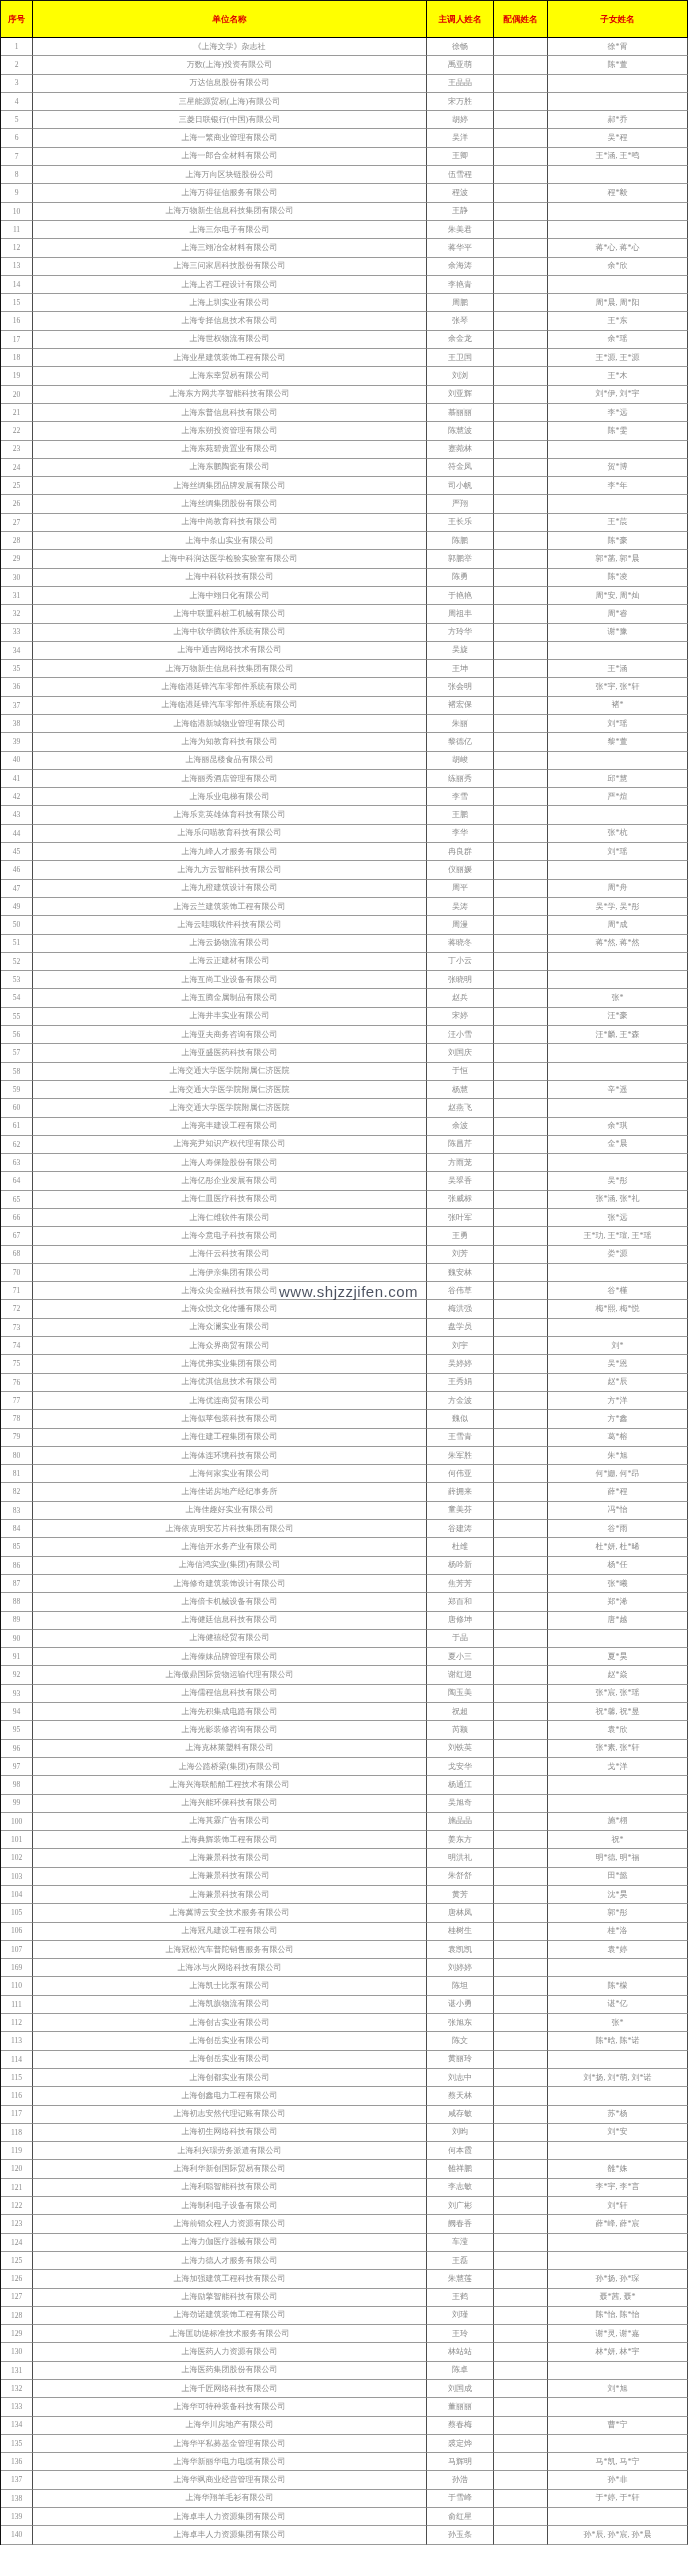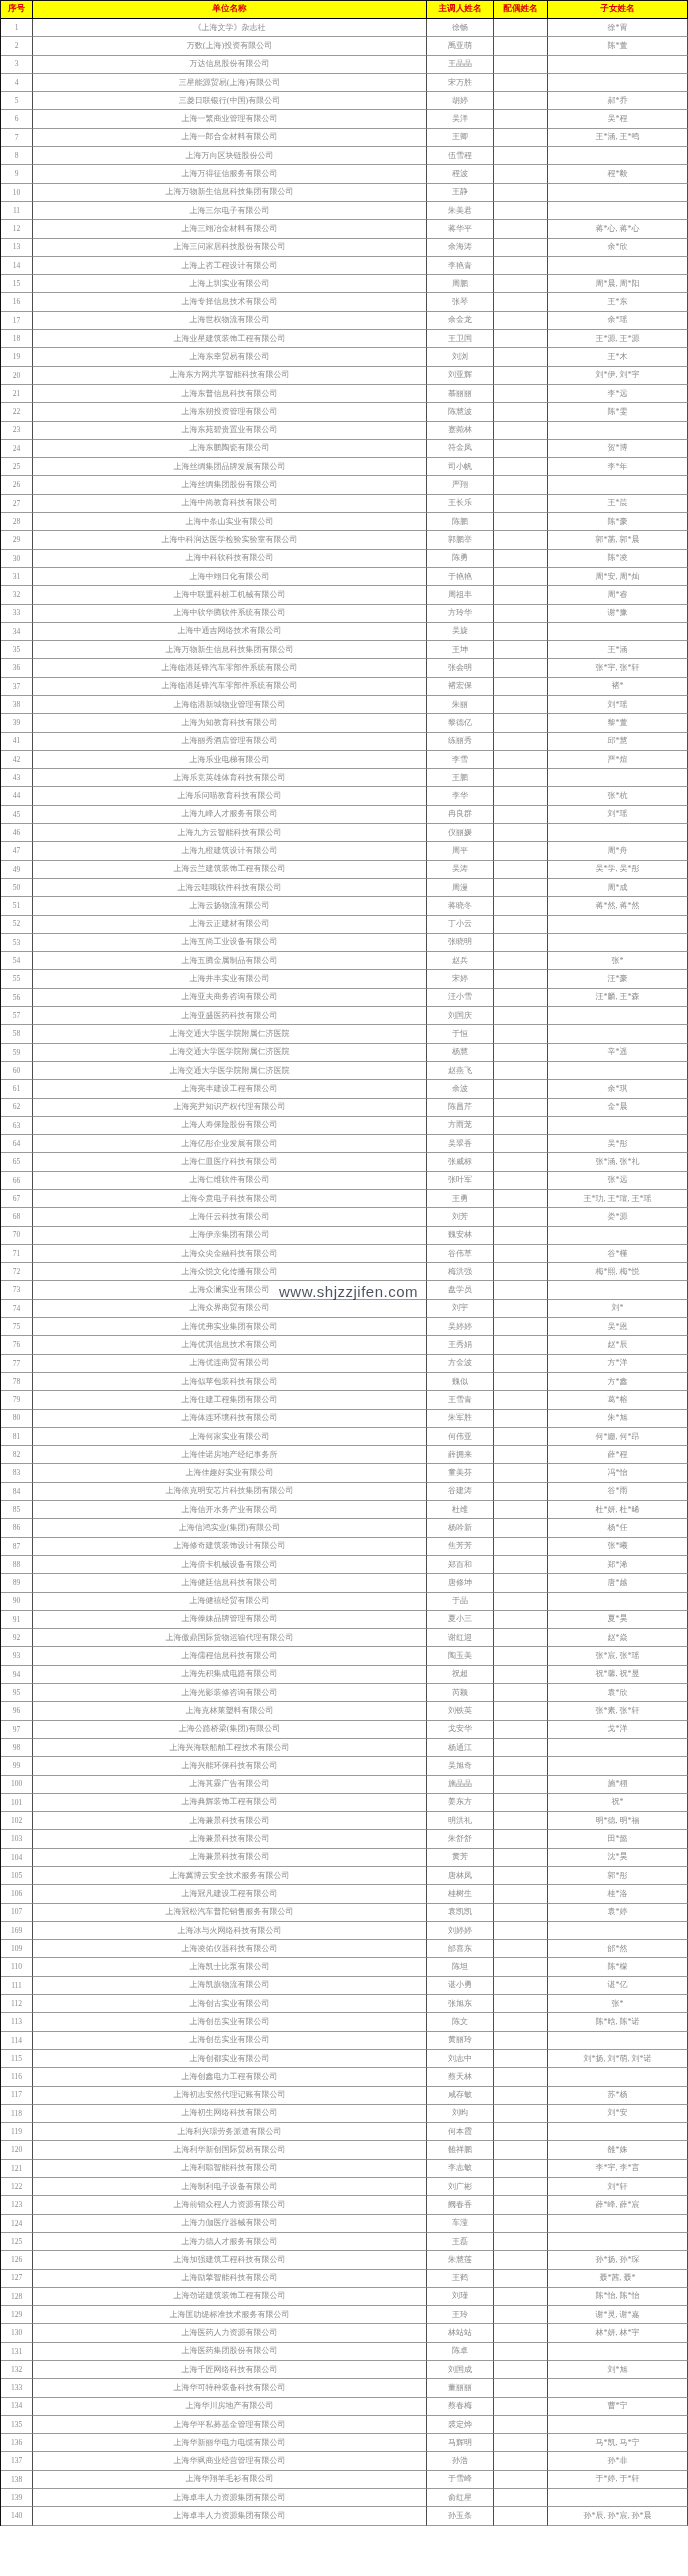--- a/index.html
+++ b/index.html
@@ -23,21 +23,21 @@
     border-top:1.1px solid var(--frame);
     border-left:1.1px solid var(--frame);
     box-sizing:border-box;
   }
   .row{
     display:grid;
     grid-template-columns:32px 394px 67px 54px 140px;
     width:687px;
   }
   .row.body{height:18.3px;}
-  .row.head{height:18px;font-family:Liberation Mono, monospace;}
+  .row.head{height:37px;}
   .cell{
     display:flex;align-items:center;justify-content:center;
     border-right:0.5px solid var(--grid-v);
     border-bottom:0.5px solid var(--grid-h);
     box-sizing:border-box;
     overflow:hidden;white-space:nowrap;
     color:var(--body-text);
     font-size:8px;
     line-height:1;
   }
@@ -380,20 +380,27 @@
   </div>
 
   <div class="row body">
     <div class="cell c0">39</div>
     <div class="cell c1">上海为知教育科技有限公司</div>
     <div class="cell c2">黎德亿</div>
     <div class="cell c3"></div>
     <div class="cell c4">黎*萱</div>
   </div>
 
+  <div class="row body">
+    <div class="cell c0">40</div>
+    <div class="cell c1">上海丽昆楼食品有限公司</div>
+    <div class="cell c2">胡峻</div>
+    <div class="cell c3"></div>
+    <div class="cell c4"></div>
+  </div>
 
   <div class="row body">
     <div class="cell c0">41</div>
     <div class="cell c1">上海丽秀酒店管理有限公司</div>
     <div class="cell c2">练丽秀</div>
     <div class="cell c3"></div>
     <div class="cell c4">邱*慧</div>
   </div>
 
   <div class="row body">
@@ -911,27 +918,20 @@
   </div>
 
   <div class="row body">
     <div class="cell c0">169</div>
     <div class="cell c1">上海冰与火网络科技有限公司</div>
     <div class="cell c2">刘婷婷</div>
     <div class="cell c3"></div>
     <div class="cell c4"></div>
   </div>
 
-  <div class="row body">
-    <div class="cell c0">109</div>
-    <div class="cell c1">上海凌佑仪器科技有限公司</div>
-    <div class="cell c2">邰喜东</div>
-    <div class="cell c3"></div>
-    <div class="cell c4">邰*然</div>
-  </div>
 
   <div class="row body">
     <div class="cell c0">110</div>
     <div class="cell c1">上海凯士比泵有限公司</div>
     <div class="cell c2">陈坦</div>
     <div class="cell c3"></div>
     <div class="cell c4">陈*檬</div>
   </div>
 
   <div class="row body">

